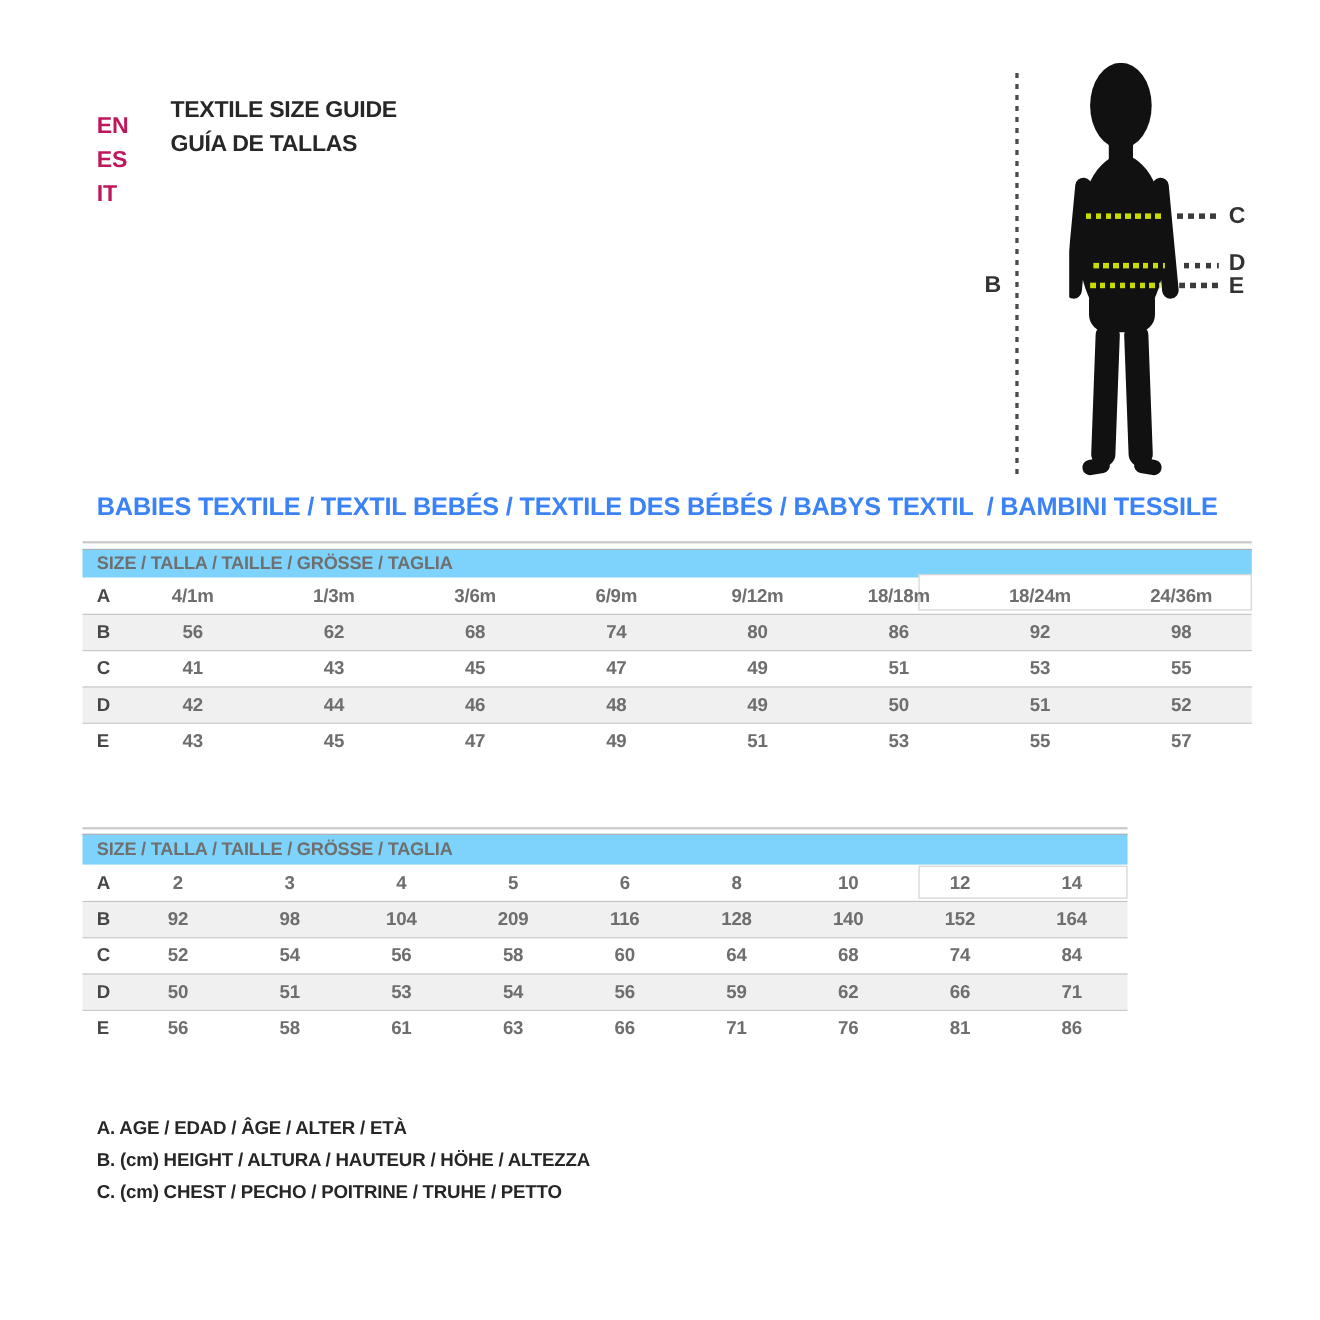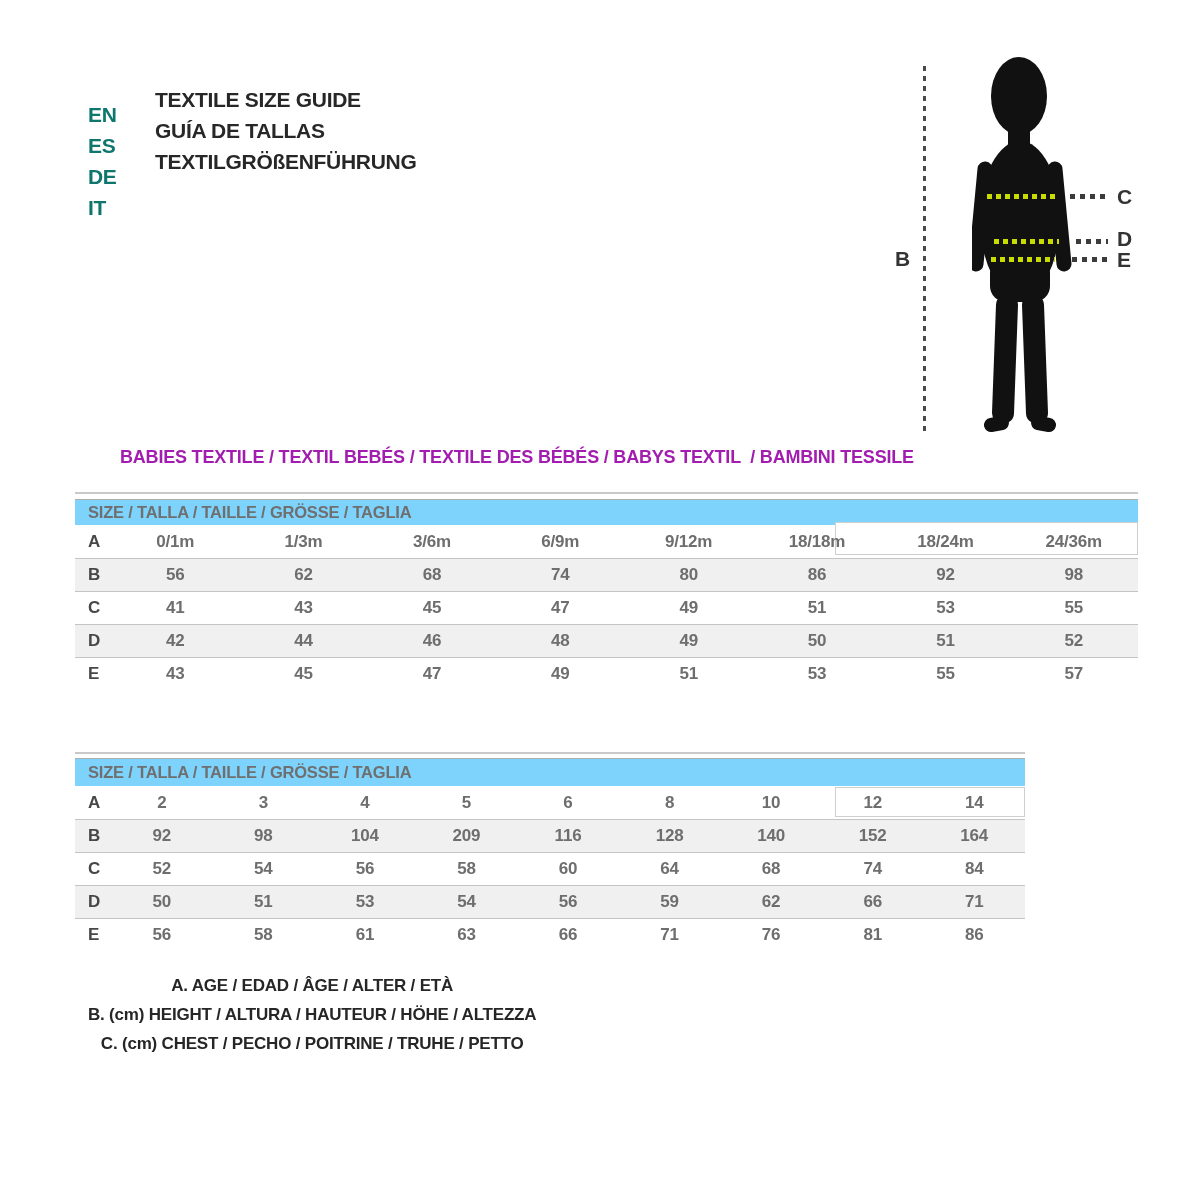--- a/index.html
+++ b/index.html
@@ -7,21 +7,21 @@
   body {
     width:1200px; height:1200px; position:relative; overflow:hidden;
     font-family:"Liberation Sans", sans-serif; font-weight:700;
     color:#262626; -webkit-font-smoothing:antialiased;
   }
   .page { position:absolute; inset:0; background:#ffffff; }
 
   
   .lang-block { position:absolute; left:88px; top:84px; }
   .lang-row { display:flex; height:31px; align-items:center; }
-  .lang-code { width:67px; font-size:21px; letter-spacing:-0.3px; color:#0f766e;margin-top:31px; }
+  .lang-code { width:67px; font-size:21px; letter-spacing:-0.3px; color:#be185d;margin-top:31px; }
   .lang-title { font-size:21px; letter-spacing:-0.3px; color:#272727; white-space:pre; }
 
   
   .figure { position:absolute; left:0; top:0; width:1200px; height:460px; }
   .silhouette { position:absolute; left:972px; top:57px; width:112px; height:377px; }
   .bline {
     position:absolute; left:923px; top:66px; width:3px; height:365px;
     background:repeating-linear-gradient(180deg,#4a4a4a 0 5px,transparent 5px 10px);
   }
   .dash { position:absolute; height:5px; }
@@ -33,21 +33,21 @@
   .d-d { left:1076px; top:239px; width:32px; }
   .e-y { left:991px;  top:257px; width:64px; }
   .e-d { left:1072px; top:257px; width:36px; }
   .mlabel { position:absolute; font-size:21px; color:#333333; line-height:21px; }
   .lab-b { left:895px;  top:248px; }
   .lab-c { left:1117px; top:186px; }
   .lab-d { left:1117px; top:228px; }
   .lab-e { left:1117px; top:249px; }
 
   
-  .heading { position:absolute; left:88px; font-size:18px; letter-spacing:-0.2px; color:#a21caf; white-space:pre;margin-left:32px; }
+  .heading { position:absolute; left:88px; font-size:23px; letter-spacing:-0.2px; color:#3b82f6; white-space:pre; }
   .babies-h   { top:447px; }
   .children-h { top:723px; }
   .rule { position:absolute; left:75px; height:2px; background:#c9c9c9; }
   .babies-r   { top:492px; width:1063px; }
   .children-r { top:752px; width:950px; }
 
   
   .table { position:absolute; left:75px; }
   .table.babies   { top:499px; width:1063px; }
   .table.children { top:758px; width:950px; }
@@ -64,45 +64,41 @@
   .trow.striped { background:#f0f0f0; }
   .tlabel { padding-left:13px; font-size:17px; color:#474747; }
   .tcell  { text-align:center; font-size:17px; letter-spacing:-0.2px; color:#6e6e6e; }
   .selbox {
     position:absolute; z-index:1; background:#ffffff; border:1px solid #cfcfcf;
   }
   .babies-sel   { left:760px; top:23px; width:303px; height:33px; }
   .children-sel { left:760px; top:29px; width:190px; height:30px; }
 
   
-  .legend-block { position:absolute; left:88px; top:976px;text-align:center; }
+  .legend-block { position:absolute; left:88px; top:1016px; }
   .legend-row { height:29px; font-size:17px; letter-spacing:-0.2px; color:#262626; white-space:pre; }
 </style>
 </head>
 <body>
 
 <div class="page">
 
   <div class="lang-block">
 
       <div class="lang-row">
         <span class="lang-code">EN</span>
         <span class="lang-title">TEXTILE SIZE GUIDE</span>
       </div>
 
       <div class="lang-row">
         <span class="lang-code">ES</span>
         <span class="lang-title">GUÍA DE TALLAS</span>
       </div>
 
 
-      <div class="lang-row">
-        <span class="lang-code">DE</span>
-        <span class="lang-title">TEXTILGRÖßENFÜHRUNG</span>
-      </div>
 
       <div class="lang-row">
         <span class="lang-code">IT</span>
       </div>
     </div>
 
   <div class="figure">
     <svg class="silhouette" viewBox="0 0 112 377" xmlns="http://www.w3.org/2000/svg">
       <g fill="#111111" stroke="none">
         <ellipse cx="47" cy="39" rx="28" ry="39"></ellipse>
@@ -135,21 +131,21 @@
     <div class="mlabel lab-e">E</div>
   </div>
 
   <div class="heading babies-h">BABIES TEXTILE / TEXTIL BEBÉS / TEXTILE DES BÉBÉS / BABYS TEXTIL  / BAMBINI TESSILE</div>
   <div class="rule babies-r"></div>
   <div class="table babies">
     <div class="tbar">SIZE / TALLA / TAILLE / GRÖSSE / TAGLIA</div>
     <div>
         <div class="trow">
           <div class="tlabel">A</div>
-          <div class="tcell">0/1m</div>
+          <div class="tcell">4/1m</div>
           <div class="tcell">1/3m</div>
           <div class="tcell">3/6m</div>
           <div class="tcell">6/9m</div>
           <div class="tcell">9/12m</div>
           <div class="tcell">18/18m</div>
           <div class="tcell">18/24m</div>
           <div class="tcell">24/36m</div>
         </div>
         <div class="trow striped">
           <div class="tlabel">B</div>

